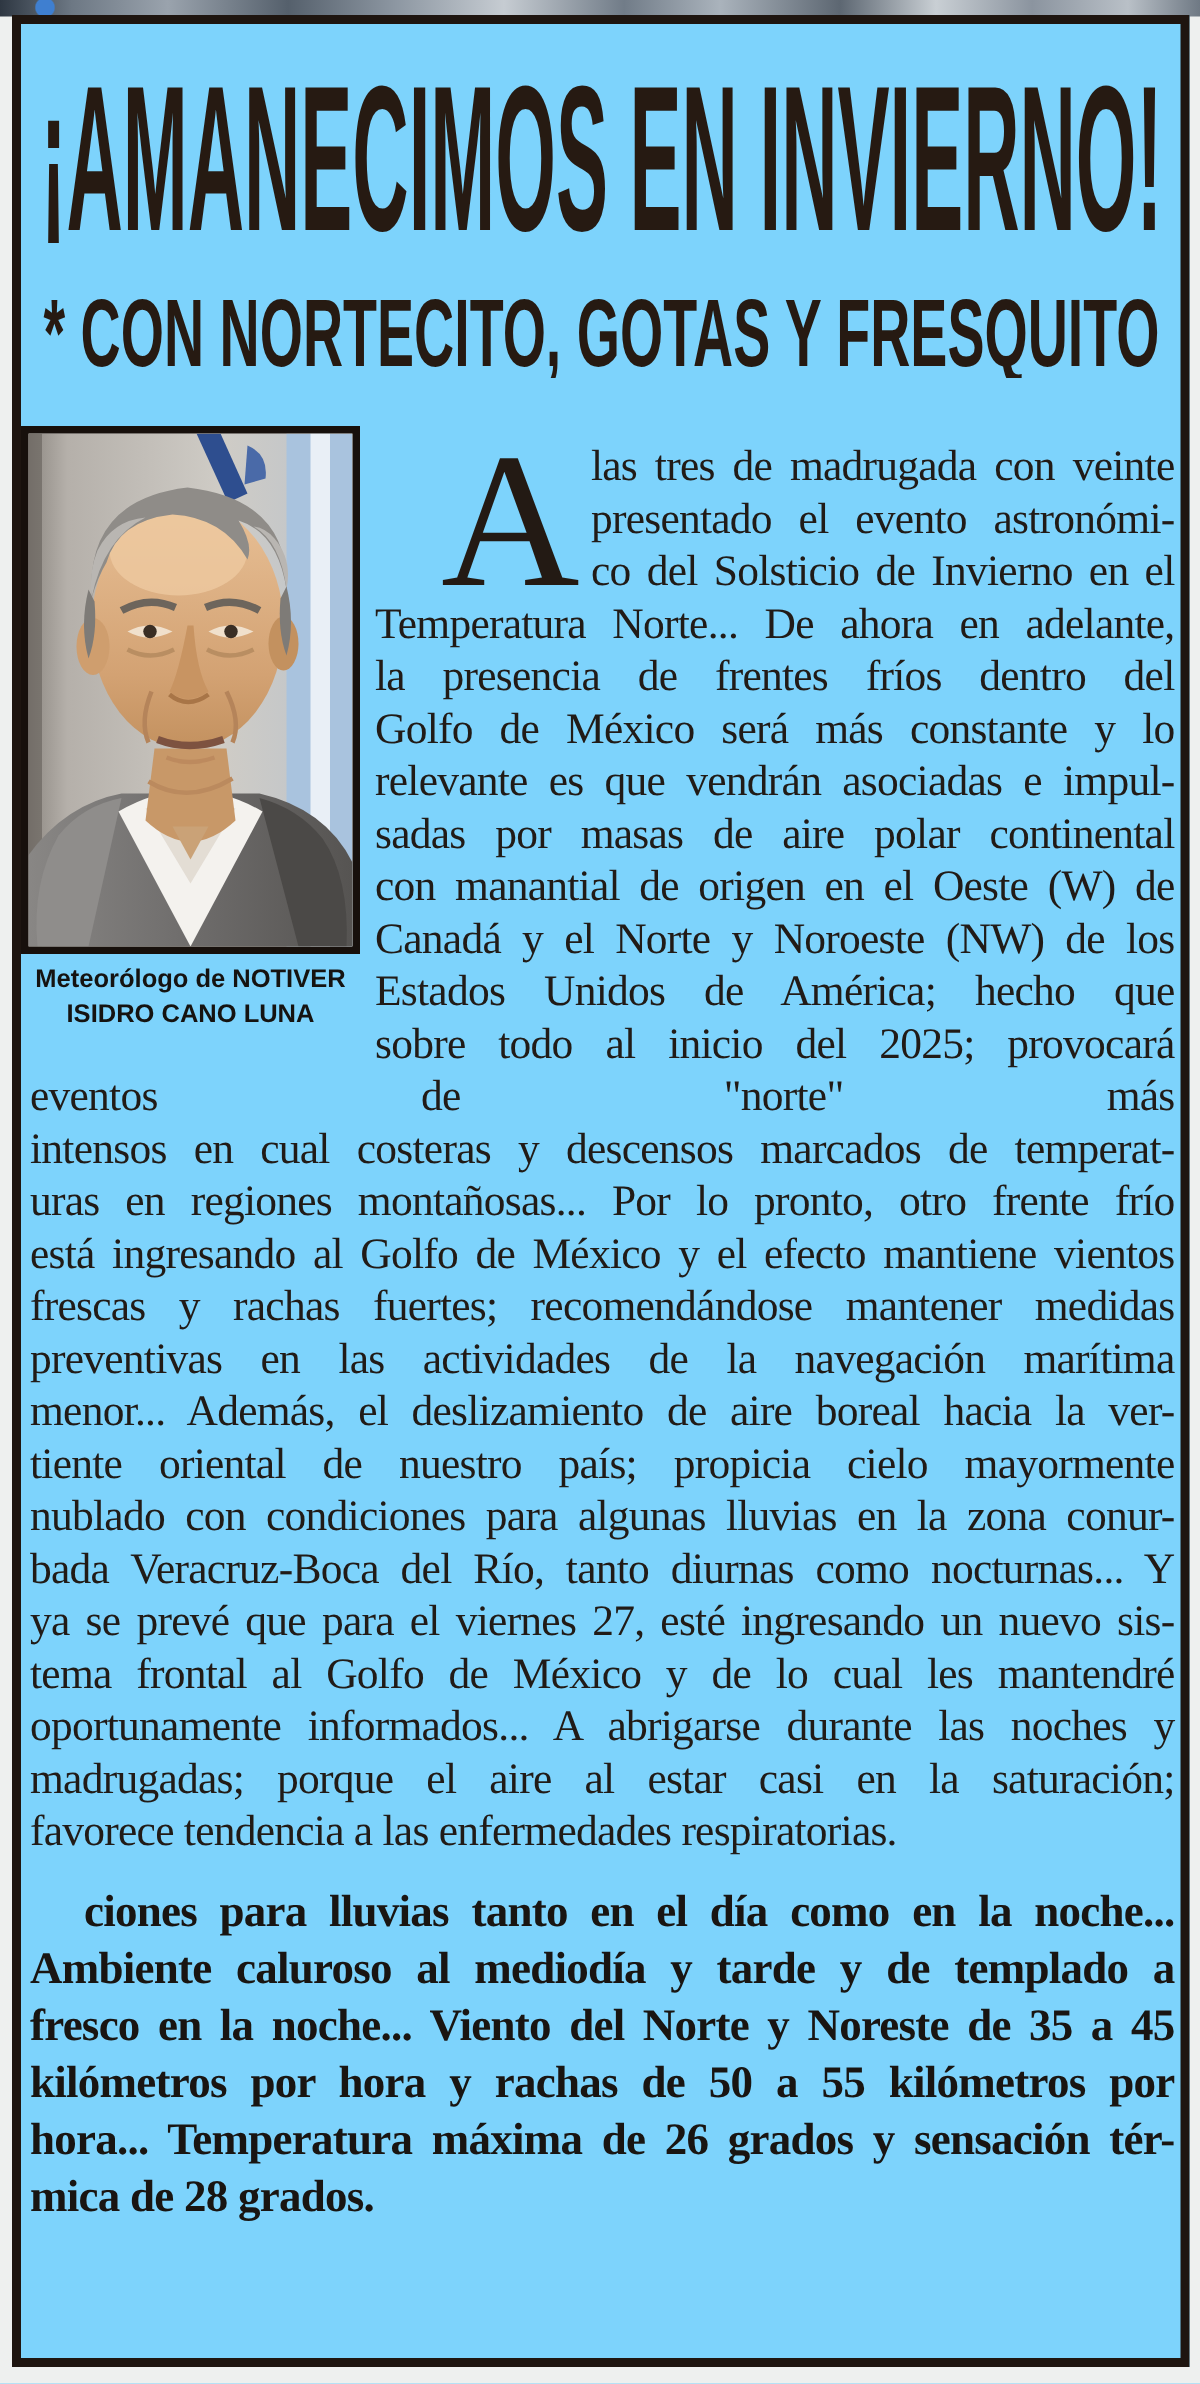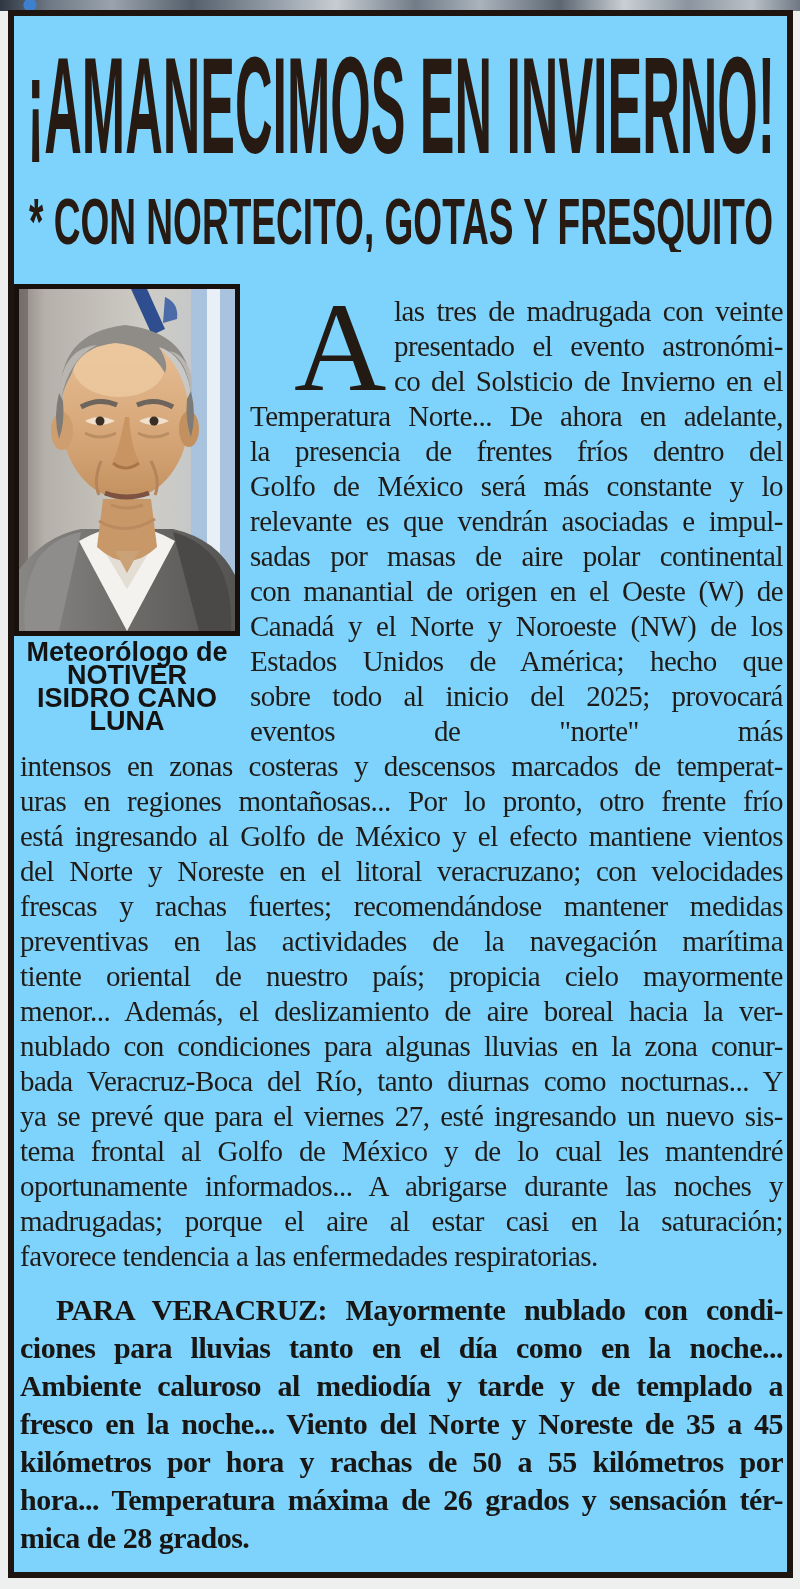--- a/index.html
+++ b/index.html
@@ -44,21 +44,21 @@
     width:216px;height:342px;
     background:#c4c1bc;
     overflow:hidden;
   }
   .photo-border svg{display:block;}
   .photo-caption{
     margin-top:5px;
     text-align:center;
     font-family:"Liberation Sans", sans-serif;
     font-weight:bold;
-    font-size:27px;
+    font-size:17px;
     line-height:23px;
     color:#151311;
   }
   .para{font-size:29px;line-height:35px;letter-spacing:-0.5px;}
   .para .line{
     text-align:justify;
     text-align-last:justify;
   }
   .para .line.last{
     text-align:center;
@@ -189,39 +189,37 @@
         <div class="line">co del Solsticio de Invierno en el</div>
         <div class="line">Temperatura Norte... De ahora en adelante,</div>
         <div class="line">la presencia de frentes fríos dentro del</div>
         <div class="line">Golfo de México será más constante y lo</div>
         <div class="line">relevante es que vendrán asociadas e impul-</div>
         <div class="line">sadas por masas de aire polar continental</div>
         <div class="line">con manantial de origen en el Oeste (W) de</div>
         <div class="line">Canadá y el Norte y Noroeste (NW) de los</div>
         <div class="line">Estados Unidos de América; hecho que</div>
         <div class="line">sobre todo al inicio del 2025; provocará eventos de "norte" más</div>
-        <div class="line">intensos en zonas costeras y descensos marcados de temperat-</div>
+        <div class="line">intensos en cual costeras y descensos marcados de temperat-</div>
         <div class="line">uras en regiones montañosas... Por lo pronto, otro frente frío</div>
         <div class="line">está ingresando al Golfo de México y el efecto mantiene vientos</div>
-        <div class="line">del Norte y Noreste en el litoral veracruzano; con velocidades</div>
         <div class="line">frescas y rachas fuertes; recomendándose mantener medidas</div>
         <div class="line">preventivas en las actividades de la navegación marítima</div>
+        <div class="line">menor... Además, el deslizamiento de aire boreal hacia la ver-</div>
         <div class="line">tiente oriental de nuestro país; propicia cielo mayormente</div>
-        <div class="line">menor... Además, el deslizamiento de aire boreal hacia la ver-</div>
         <div class="line">nublado con condiciones para algunas lluvias en la zona conur-</div>
         <div class="line">bada Veracruz-Boca del Río, tanto diurnas como nocturnas... Y</div>
         <div class="line">ya se prevé que para el viernes 27, esté ingresando un nuevo sis-</div>
         <div class="line">tema frontal al Golfo de México y de lo cual les mantendré</div>
         <div class="line">oportunamente informados... A abrigarse durante las noches y</div>
         <div class="line">madrugadas; porque el aire al estar casi en la saturación;</div>
         <div class="line last">favorece tendencia a las enfermedades respiratorias.</div>
       </div>
 
     <div class="para p2">
-        <div class="line">PARA VERACRUZ: Mayormente nublado con condi-</div>
         <div class="line">ciones para lluvias tanto en el día como en la noche...</div>
         <div class="line">Ambiente caluroso al mediodía y tarde y de templado a</div>
         <div class="line">fresco en la noche... Viento del Norte y Noreste de 35 a 45</div>
         <div class="line">kilómetros por hora y rachas de 50 a 55 kilómetros por</div>
         <div class="line">hora... Temperatura máxima de 26 grados y sensación tér-</div>
         <div class="line last">mica de 28 grados.</div>
       </div>
 
   </div>
 </div>

